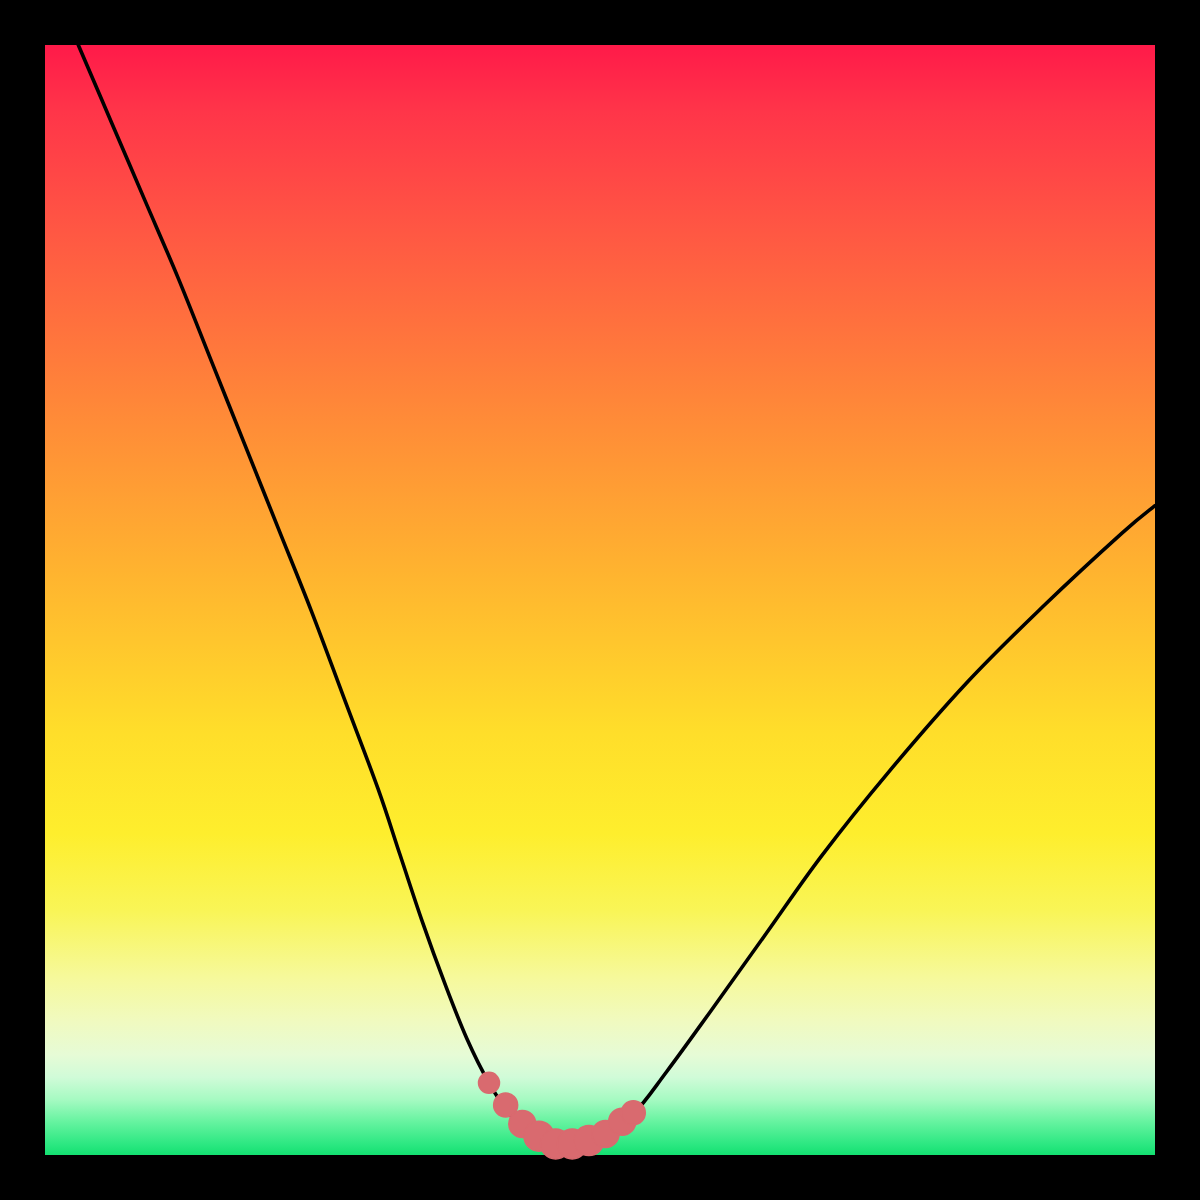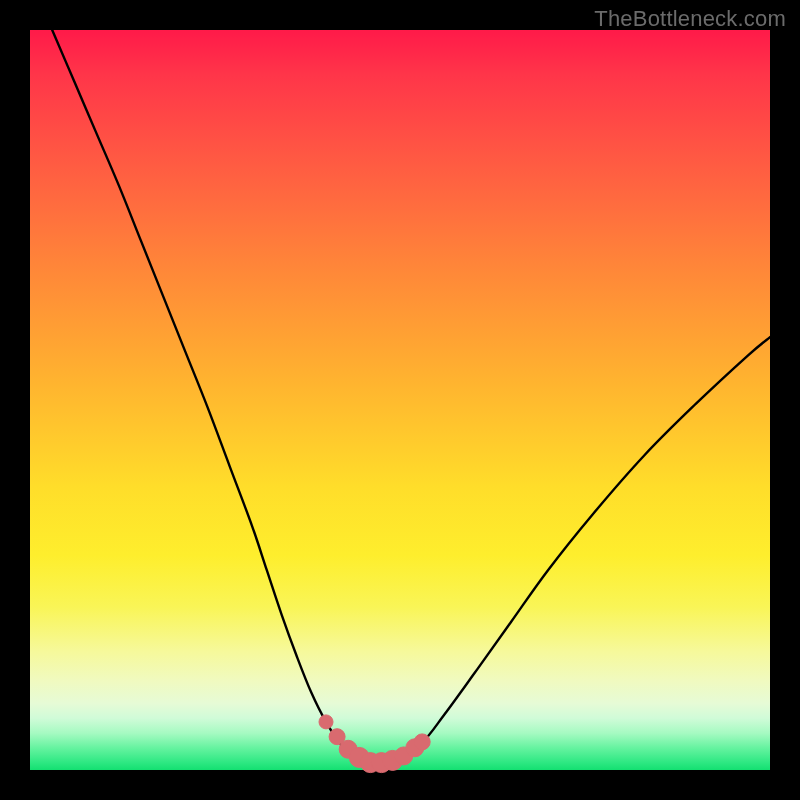--- a/index.html
+++ b/index.html
@@ -61,21 +61,20 @@
     width: 740px;
     height: 740px;
     overflow: visible;
   }
 </style>
 </head>
 <body>
 
 <div class="frame">
 
-  <div class="watermark">TheBottleneck.com</div>
 
   <div class="plot-area">
     <svg class="curve" viewBox="0 0 740 740" preserveAspectRatio="none">
       <path id="curve-path" fill="none" stroke="#000000" stroke-width="2.4" stroke-linecap="round" stroke-linejoin="round" d="M 22.20 0.00 C 26.20 9.32, 36.41 33.15, 44.40 51.80 C 52.39 70.45, 58.61 84.95, 66.60 103.60 C 74.59 122.25, 80.81 136.09, 88.80 155.40 C 96.79 174.71, 103.01 190.92, 111.00 210.90 C 118.99 230.88, 125.21 246.42, 133.20 266.40 C 141.19 286.38, 147.41 301.92, 155.40 321.90 C 163.39 341.88, 169.61 356.75, 177.60 377.40 C 185.59 398.05, 191.81 415.29, 199.80 436.60 C 207.79 457.91, 215.34 477.15, 222.00 495.80 C 228.66 514.45, 231.47 524.22, 236.80 540.20 C 242.13 556.18, 246.27 569.28, 251.60 584.60 C 256.93 599.92, 261.07 611.31, 266.40 625.30 C 271.73 639.29, 275.87 650.31, 281.20 662.30 C 286.53 674.29, 290.67 682.58, 296.00 691.90 C 301.33 701.22, 305.47 707.84, 310.80 714.10 C 316.13 720.36, 320.27 723.35, 325.60 726.68 C 330.93 730.01, 335.07 731.53, 340.40 732.60 C 345.73 733.67, 349.87 733.40, 355.20 732.60 C 360.53 731.80, 363.34 731.76, 370.00 728.16 C 376.66 724.56, 384.21 720.48, 392.20 712.62 C 400.19 704.76, 405.08 696.89, 414.40 684.50 C 423.72 672.11, 432.01 660.45, 444.00 643.80 C 455.99 627.15, 467.68 610.65, 481.00 592.00 C 494.32 573.35, 503.35 559.51, 518.00 540.20 C 532.65 520.89, 545.08 505.35, 562.40 484.70 C 579.72 464.05, 595.55 445.48, 614.20 425.50 C 632.85 405.52, 647.35 391.68, 666.00 373.70 C 684.65 355.72, 704.48 337.59, 717.80 325.60 C 731.12 313.61, 736.00 310.43, 740.00 307.10"></path>
       <g id="markers-group">
           <circle cx="296.00" cy="691.90" r="7" fill="#d96a6f" stroke="#d96a6f"></circle>
           <circle cx="307.10" cy="706.70" r="8" fill="#d96a6f" stroke="#d96a6f"></circle>
           <circle cx="318.20" cy="719.28" r="9" fill="#d96a6f" stroke="#d96a6f"></circle>
           <circle cx="329.30" cy="727.42" r="10" fill="#d96a6f" stroke="#d96a6f"></circle>
           <circle cx="340.40" cy="732.60" r="10" fill="#d96a6f" stroke="#d96a6f"></circle>

